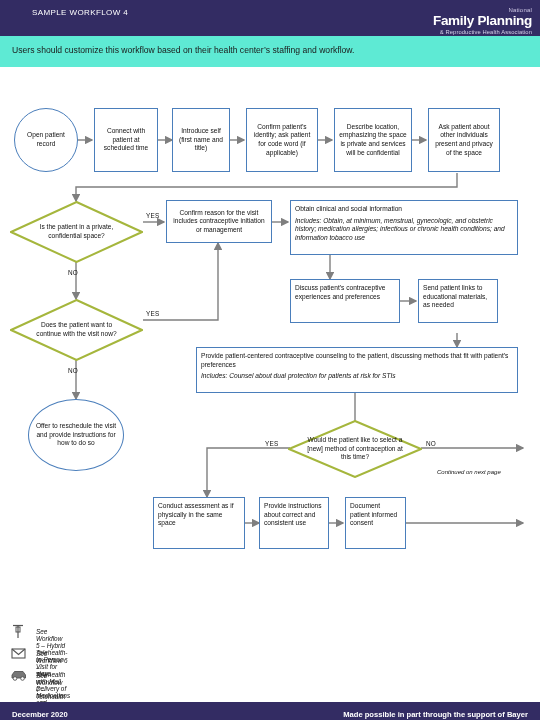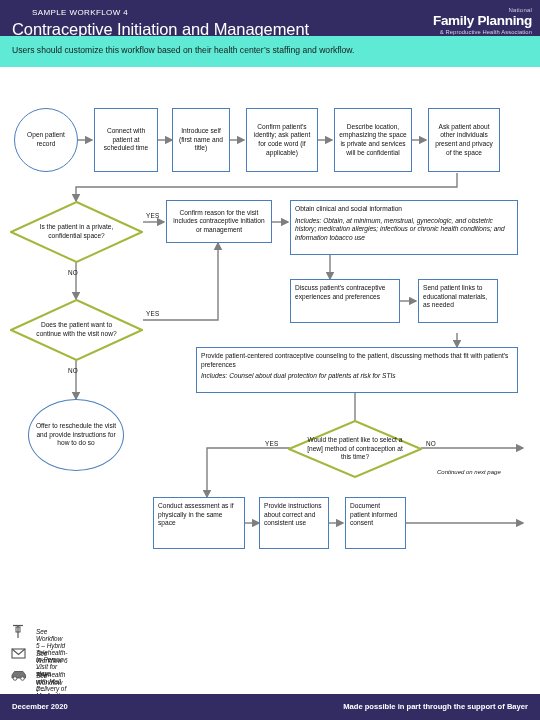--- a/index.html
+++ b/index.html
@@ -99,40 +99,39 @@
   .footnotes { position: absolute; left: 0; top: 624px; width: 540px; height: 70px; }
   .fn-row { position: absolute; left: 10px; height: 20px; }
   .fn-icon { position: absolute; left: 0; top: 0; width: 20px; height: 16px; }
   .fn-text {
     position: absolute; left: 26px; top: 4px;
     font-size: 6.4px; font-style: italic; color: #111;
   }
 
   
   .footer {
-    position: absolute; left: 0; bottom: 0; width: 540px; height: 26px;
+    position: absolute; left: 0; bottom: 0; width: 540px; height: 18px;
     background: #332C63;
   }
   .footer .fl {
     position: absolute; left: 12px; top: 8px;
     font-size: 7.6px; font-weight: bold; color: #fff;
   }
   .footer .fr {
     position: absolute; right: 12px; top: 8px;
     font-size: 7.6px; font-weight: bold; color: #fff; text-align: center;
   }
 </style>
 </head>
 <body>
 
 <div id="page">
 
   <div class="header">
     <div class="hdr-kicker">SAMPLE WORKFLOW 4</div>
-    <div class="hdr-title">Contraceptive Initiation and Management</div>
     <div class="logo">
       <div class="logo-l1">National</div>
       <div class="logo-l2">Family Planning</div>
       <div class="logo-l3">&amp; Reproductive Health Association</div>
     </div>
   </div>
 
   <div class="subbar">
     <span>Users should customize this workflow based on their health center’s staffing and workflow.</span>
   </div>

